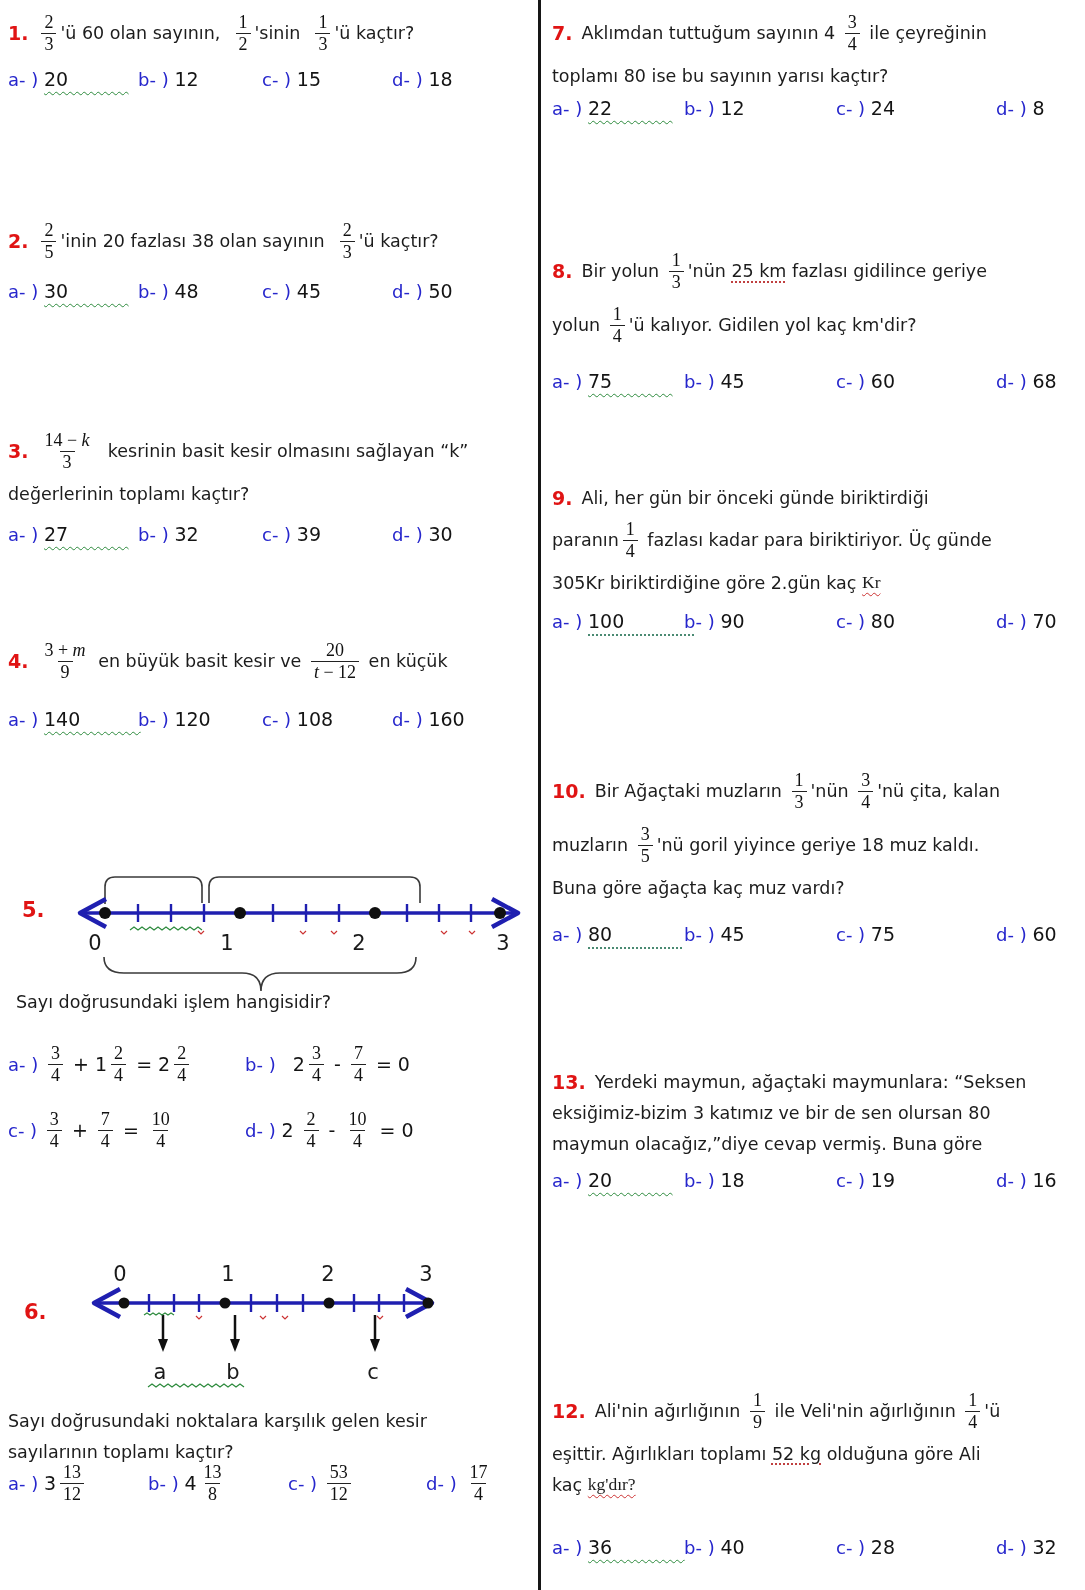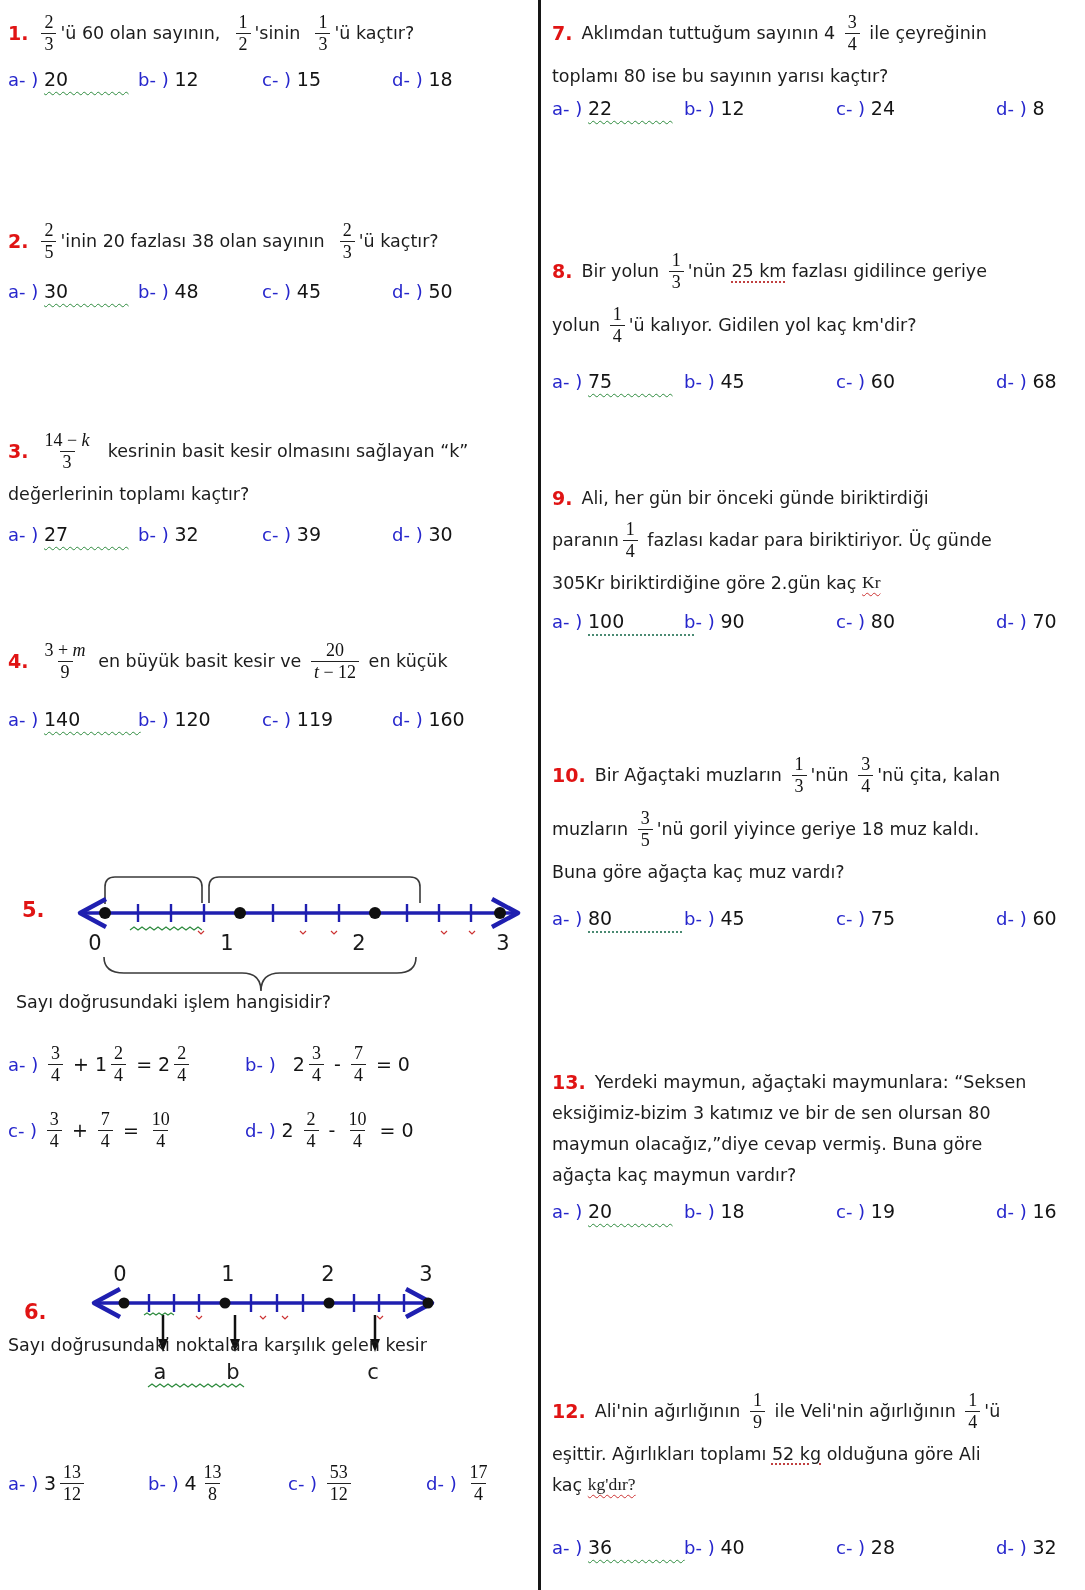--- a/index.html
+++ b/index.html
@@ -77,21 +77,21 @@
       <div class="opt"><span class="olab">c- ) </span><span class="oval"><span>39</span></span></div>
       <div class="opt"><span class="olab">d- ) </span><span class="oval"><span>30</span></span></div>
     </div>
   </section>
 
   <section class="q" style="top:634px;left:8px;width:524px">
     <div class="line fline"><span class="qnum">4.</span><span class="frac"><span class="fn">3 + <i>m</i></span><span class="fd">9</span></span><span> en büyük basit kesir ve </span><span class="frac"><span class="fn">20</span><span class="fd"><i>t</i> − 12</span></span><span> en küçük</span></div>
     <div class="opts g-left" style="margin-top:14px">
       <div class="opt"><span class="olab">a- ) </span><span class="oval u-wavy-green"><span>140          </span></span></div>
       <div class="opt"><span class="olab">b- ) </span><span class="oval"><span>120</span></span></div>
-      <div class="opt"><span class="olab">c- ) </span><span class="oval"><span>119</span></span></div>
+      <div class="opt"><span class="olab">c- ) </span><span class="oval"><span>108</span></span></div>
       <div class="opt"><span class="olab">d- ) </span><span class="oval"><span>160</span></span></div>
     </div>
   </section>
 
   <section class="q" style="top:0;left:0;width:540px;height:0">
     <span class="qnum" style="position:absolute;left:22px;top:898px;font-size:21px">5.</span>
     <svg class="dg" style="left:58px;top:850px" width="480" height="150" viewBox="0 0 480 150">
       <path class="brk" d="M47,54 V37 Q47,27 57,27 H134 Q144,27 144,37 V53"></path>
       <path class="brk" d="M151,53 V37 Q151,27 161,27 H352 Q362,27 362,37 V53"></path>
       <path class="brk" d="M46,107 Q46,123 66,123 H184 Q203,123 203,141 Q203,123 222,123 H339 Q358,123 358,107"></path>
@@ -156,22 +156,23 @@
         <polygon class="dat" points="152,84 162,84 157,97"></polygon>
       <line class="dar" x1="297" y1="60" x2="297" y2="84"></line>
         <polygon class="dat" points="292,84 302,84 297,97"></polygon>
       <path class="wgr" d="M66,60 l3,-2 3,2 3,-2 3,2 3,-2 3,2 3,-2 3,2 3,-2 3,2"></path>
       <path class="wrd" d="M118,61 l3,3 3,-3 M182,61 l3,3 3,-3 M204,61 l3,3 3,-3 M299,61 l3,3 3,-3"></path>
       <text class="axl" x="82" y="124">a</text>
       <text class="axl" x="155" y="124">b</text>
       <text class="axl" x="295" y="124">c</text>
       <path class="wgr" d="M70,132 l4,-3 4,3 4,-3 4,3 4,-3 4,3 4,-3 4,3 4,-3 4,3 4,-3 4,3 4,-3 4,3 4,-3 4,3 4,-3 4,3 4,-3 4,3 4,-3 4,3 4,-3 4,3"></path>
     </svg>
-    <div style="position:absolute;left:8px;top:1329px;width:524px">
+    <div style="position:absolute;left:8px;top:1405px;width:524px">
       <div class="line"><span>Sayı doğrusundaki noktalara karşılık gelen kesir</span></div>
+      <div class="line"><span>sayılarının toplamı kaçtır?</span></div>
     </div>
     <div class="opts g-q6" style="position:absolute;left:8px;top:1452px;width:524px">
       <div class="opt"><span class="olab">a- ) </span><span class="oval"><span>3</span><span class="frac"><span class="fn">13</span><span class="fd">12</span></span></span></div>
       <div class="opt"><span class="olab">b- ) </span><span class="oval"><span>4</span><span class="frac"><span class="fn">13</span><span class="fd">8</span></span></span></div>
       <div class="opt"><span class="olab">c- ) </span><span class="oval"><span class="frac"><span class="fn">53</span><span class="fd">12</span></span></span></div>
       <div class="opt"><span class="olab">d- ) </span><span class="oval"><span class="frac"><span class="fn">17</span><span class="fd">4</span></span></span></div>
     </div>
   </section>
 
   <section class="q" style="top:6px;left:552px;width:528px">
@@ -201,37 +202,36 @@
     <div class="line fline"><span>paranın</span><span class="frac"><span class="fn">1</span><span class="fd">4</span></span><span> fazlası kadar para biriktiriyor. Üç günde</span></div>
     <div class="line"><span>305Kr biriktirdiğine göre 2.gün kaç </span><span class="u-wavy-red">Kr</span></div>
     <div class="opts g-right" style="margin-top:6px">
       <div class="opt"><span class="olab">a- ) </span><span class="oval u-dot-green"><span>100            </span></span></div>
       <div class="opt"><span class="olab">b- ) </span><span class="oval"><span>90</span></span></div>
       <div class="opt"><span class="olab">c- ) </span><span class="oval"><span>80</span></span></div>
       <div class="opt"><span class="olab">d- ) </span><span class="oval"><span>70</span></span></div>
     </div>
   </section>
 
-  <section class="q" style="top:748px;left:552px;width:528px">
+  <section class="q" style="top:764px;left:552px;width:528px">
     <div class="line fline"><span class="qnum">10.</span><span>Bir Ağaçtaki muzların </span><span class="frac"><span class="fn">1</span><span class="fd">3</span></span><span>'nün </span><span class="frac"><span class="fn">3</span><span class="fd">4</span></span><span>'nü çita, kalan</span></div>
     <div class="line fline"><span>muzların </span><span class="frac"><span class="fn">3</span><span class="fd">5</span></span><span>'nü goril yiyince geriye 18 muz kaldı.</span></div>
     <div class="line"><span>Buna göre ağaçta kaç muz vardı?</span></div>
     <div class="opts g-right" style="margin-top:14px">
       <div class="opt"><span class="olab">a- ) </span><span class="oval u-dot-green"><span>80            </span></span></div>
       <div class="opt"><span class="olab">b- ) </span><span class="oval"><span>45</span></span></div>
       <div class="opt"><span class="olab">c- ) </span><span class="oval"><span>75</span></span></div>
       <div class="opt"><span class="olab">d- ) </span><span class="oval"><span>60</span></span></div>
     </div>
   </section>
 
   <section class="q" style="top:1066px;left:552px;width:530px">
     <div class="line"><span class="qnum">13.</span><span>Yerdeki maymun, ağaçtaki maymunlara: “Seksen</span></div>
     <div class="line"><span>eksiğimiz-bizim 3 katımız ve bir de sen olursan 80</span></div>
     <div class="line"><span>maymun olacağız,”diye cevap vermiş. Buna göre</span></div>
-    <div class="line"><span>ağaçta kaç maymun vardır?</span></div>
     <div class="opts g-right" style="margin-top:4px">
       <div class="opt"><span class="olab">a- ) </span><span class="oval u-wavy-green"><span>20          </span></span></div>
       <div class="opt"><span class="olab">b- ) </span><span class="oval"><span>18</span></span></div>
       <div class="opt"><span class="olab">c- ) </span><span class="oval"><span>19</span></span></div>
       <div class="opt"><span class="olab">d- ) </span><span class="oval"><span>16</span></span></div>
     </div>
   </section>
 
   <section class="q" style="top:1384px;left:552px;width:528px">
     <div class="line fline"><span class="qnum">12.</span><span>Ali'nin ağırlığının </span><span class="frac"><span class="fn">1</span><span class="fd">9</span></span><span> ile Veli'nin ağırlığının </span><span class="frac"><span class="fn">1</span><span class="fd">4</span></span><span>'ü</span></div>

